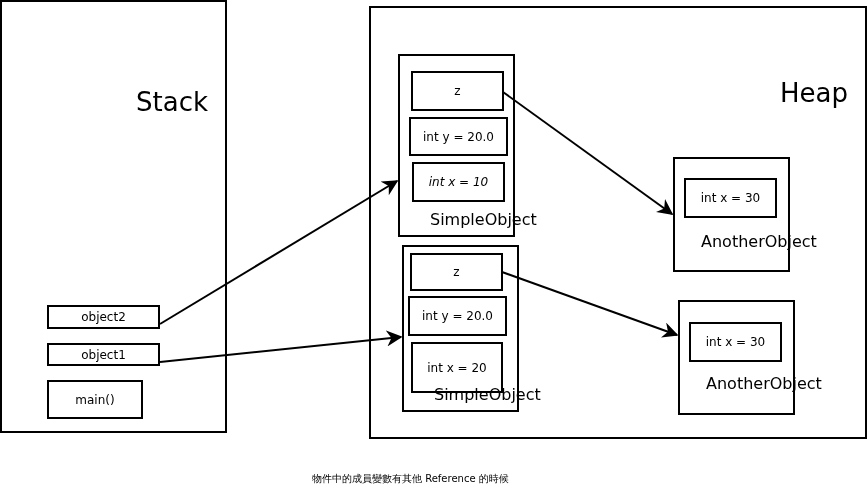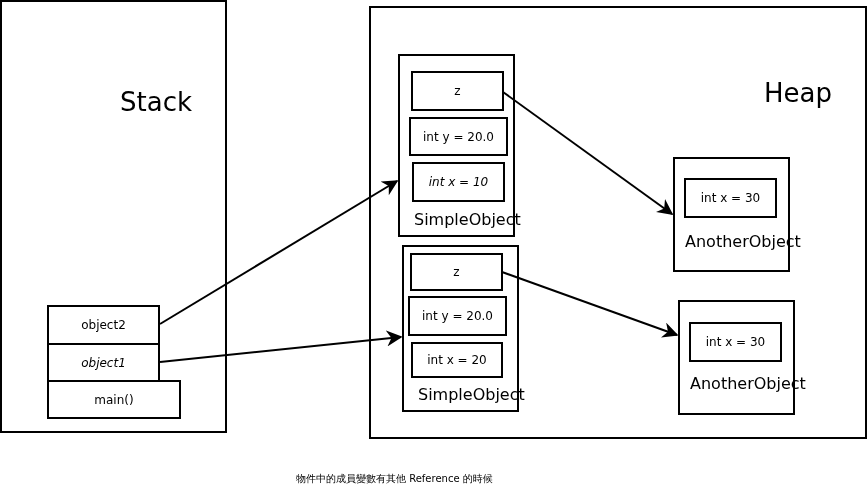--- a/index.html
+++ b/index.html
@@ -1,39 +1,39 @@
 <!DOCTYPE html>
 <html><head>
 <meta charset="utf-8">
 <style>
   html, body { margin: 0; padding: 0; background: #ffffff; }
   body { width: 867px; height: 492px; position: relative; overflow: hidden;
          font-family: "DejaVu Sans", sans-serif; color: #000; }
   .box { position: absolute; border: 2px solid #000; box-sizing: border-box; background: #fff; }
-  .label { position: absolute; white-space: nowrap; }
+  .label { position: absolute; white-space: nowrap; margin-left: 16px; }
   .cell { position: absolute; border: 2px solid #000; box-sizing: border-box; background: #fff;
           font-size: 12px; display: flex; align-items: center; justify-content: center; }
   .title-big { font-size: 26px; }
   .small { font-size: 16px; }
   svg.arrows { position: absolute; left: 0; top: 0; pointer-events: none; }
 </style>
 </head>
 <body>
 
 <div class="box" style="left:0; top:0; width:227px; height:433px;">
 </div>
 <div class="label title-big" style="left:120px; top:87px;">Stack</div>
 
-<div class="cell" style="left:47px; top:305px; width:113px; height:40px;">
+<div class="cell" style="left:47px; top:305px; width:113px; height:24px;">
   <span>object2</span>
 </div>
-<div class="cell" style="left:47px; top:343px; width:113px; height:39px;font-style:italic;">
+<div class="cell" style="left:47px; top:343px; width:113px; height:23px;">
   <span>object1</span>
 </div>
-<div class="cell" style="left:47px; top:380px; width:134px; height:39px;">
+<div class="cell" style="left:47px; top:380px; width:96px; height:39px;">
   <span>main()</span>
 </div>
 
 <div class="box" style="left:369px; top:6px; width:498px; height:433px;">
 </div>
 <div class="label title-big" style="left:764px; top:78px;text-align:right;">Heap</div>
 
 <div class="box" style="left:398px; top:54px; width:117px; height:183px;"></div>
 <div class="cell" style="left:411px; top:71px; width:93px; height:40px;">
   <span>z</span>
@@ -46,21 +46,21 @@
 </div>
 <div class="label small" style="left:414px; top:210px;">SimpleObject</div>
 
 <div class="box" style="left:402px; top:245px; width:117px; height:167px;"></div>
 <div class="cell" style="left:410px; top:253px; width:93px; height:38px;">
   <span>z</span>
 </div>
 <div class="cell" style="left:408px; top:296px; width:99px; height:40px;">
   <span>int y = 20.0</span>
 </div>
-<div class="cell" style="left:411px; top:342px; width:92px; height:36px;">
+<div class="cell" style="left:411px; top:342px; width:92px; height:51px;">
   <span>int x = 20</span>
 </div>
 <div class="label small" style="left:418px; top:385px;">SimpleObject</div>
 
 <div class="box" style="left:673px; top:157px; width:117px; height:115px;"></div>
 <div class="cell" style="left:684px; top:178px; width:93px; height:40px;">
   <span>int x = 30</span>
 </div>
 <div class="label small" style="left:685px; top:232px;">AnotherObject</div>
 

